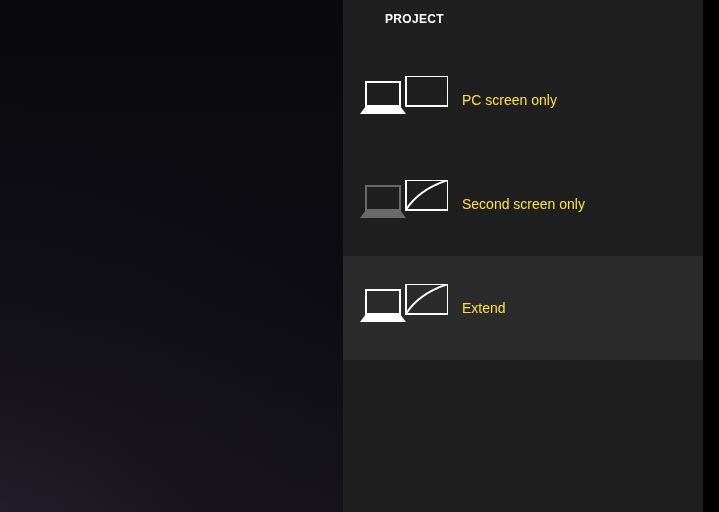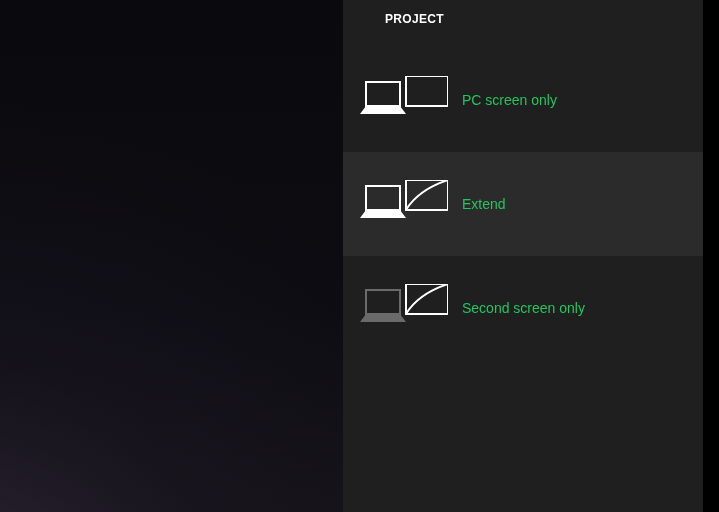--- a/index.html
+++ b/index.html
@@ -62,21 +62,21 @@
   }
   .option .icon-wrap {
     width: 88px;
     height: 48px;
     display: flex;
     align-items: center;
     justify-content: center;
   }
   .option .label {
     font-size: 14px;
-    color: #22c55e;
+    color: #fde047;
     font-weight: 400;
   }
   svg { display: block; }
 </style>
 </head>
 <body>
 
 <div class="stage">
   <div class="desktop"></div>
 
@@ -96,51 +96,51 @@
 
             <g stroke="#ffffff" stroke-width="2" fill="none">
               <rect x="46" y="0" width="42" height="30"></rect>
             </g>
           </svg>
         </div>
         <span class="label">PC screen only</span>
       </div>
 
 
+      <div class="option">
+        <div class="icon-wrap">
+          <svg width="88" height="48" viewBox="0 0 88 48">
+
+            <g stroke="#6a6a6a" stroke-width="2" fill="none">
+              <rect x="6" y="6" width="34" height="24"></rect>
+              <path d="M0 38 L46 38 L40 30 L6 30 Z" fill="#6a6a6a" stroke="none"></path>
+            </g>
+
+            <g stroke="#ffffff" stroke-width="2" fill="none">
+              <rect x="46" y="0" width="42" height="30"></rect>
+              <path d="M46 30 Q58 10 88 0"></path>
+            </g>
+          </svg>
+        </div>
+        <span class="label">Second screen only</span>
+      </div>
+
       <div class="option selected">
         <div class="icon-wrap">
           <svg width="88" height="48" viewBox="0 0 88 48">
 
             <g stroke="#ffffff" stroke-width="2" fill="none">
               <rect x="6" y="6" width="34" height="24"></rect>
               <path d="M0 38 L46 38 L40 30 L6 30 Z" fill="#ffffff" stroke="none"></path>
             </g>
 
             <g stroke="#ffffff" stroke-width="2" fill="none">
               <rect x="46" y="0" width="42" height="30"></rect>
               <path d="M46 30 Q58 10 88 0"></path>
             </g>
           </svg>
         </div>
         <span class="label">Extend</span>
       </div>
 
-      <div class="option">
-        <div class="icon-wrap">
-          <svg width="88" height="48" viewBox="0 0 88 48">
-
-            <g stroke="#6a6a6a" stroke-width="2" fill="none">
-              <rect x="6" y="6" width="34" height="24"></rect>
-              <path d="M0 38 L46 38 L40 30 L6 30 Z" fill="#6a6a6a" stroke="none"></path>
-            </g>
-
-            <g stroke="#ffffff" stroke-width="2" fill="none">
-              <rect x="46" y="0" width="42" height="30"></rect>
-              <path d="M46 30 Q58 10 88 0"></path>
-            </g>
-          </svg>
-        </div>
-        <span class="label">Second screen only</span>
-      </div>
-
     </div>
   </div>
 </div>
 
 </body></html>

